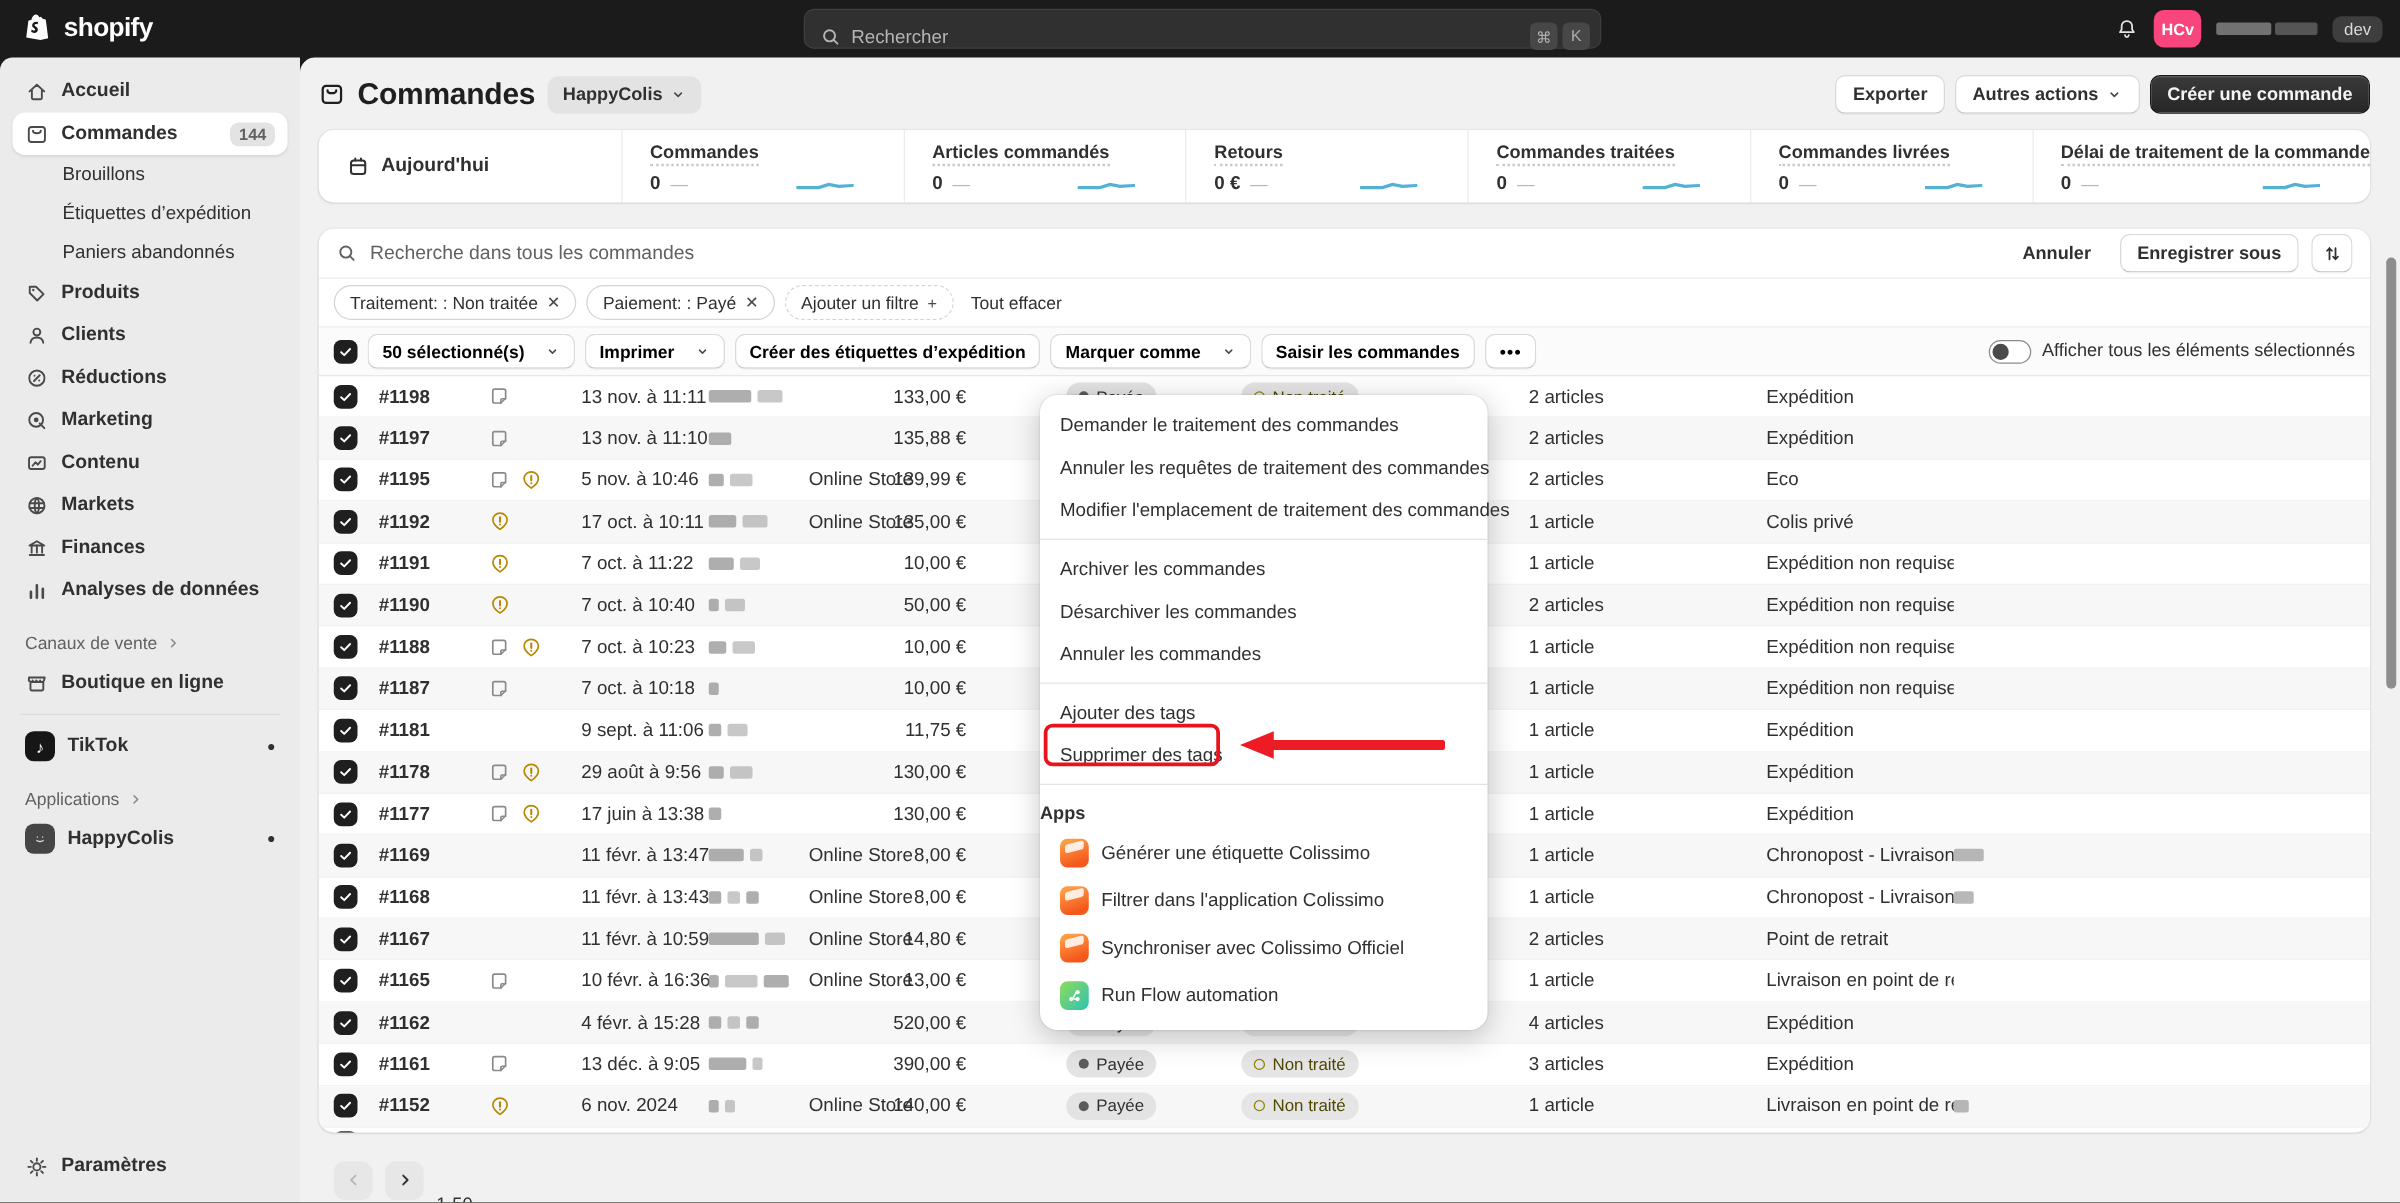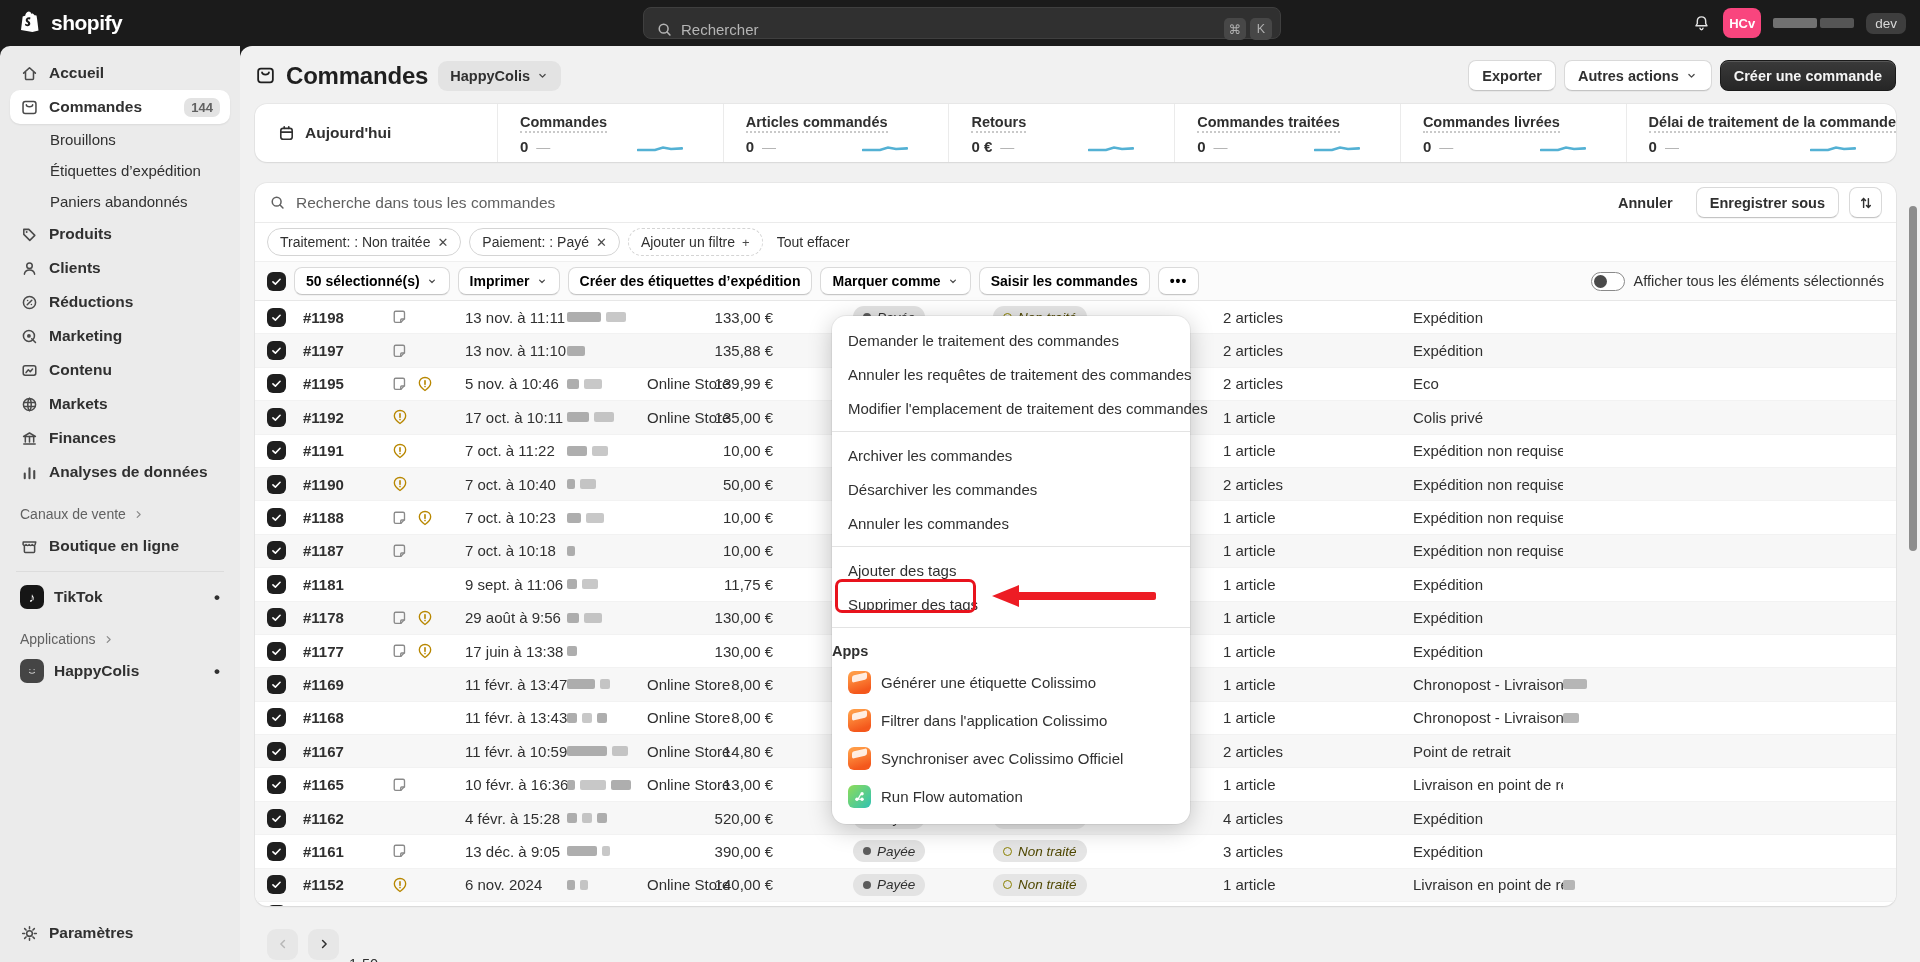--- a/index.html
+++ b/index.html
@@ -85,21 +85,21 @@
   .chip { display:inline-flex; align-items:center; gap:7px; height:28px; padding:0 12px; border-radius:14px;
     border:1px solid #d4d4d4; font-size:14px; color:#303030; background:#fff; }
   .chip .x { color:#4a4a4a; font-size:13px; }
   .chip.dashed { border-style:dashed; color:#303030; }
   .clear-all { font-size:14px; color:#303030; margin-left:6px; }
 
   .bulkbar { height:40px; display:flex; align-items:center; gap:8px; padding:0 12px; background:#fbfbfb;
     border-top:1px solid #f0f0f0; border-bottom:1px solid #e7e7e7; }
   .checkbox { width:19px; height:19px; border-radius:6px; background:#1f1f1f; display:flex; align-items:center;
     justify-content:center; flex:none; }
-  .bulk-btn { display:inline-flex; align-items:center; gap:6px; height:28px; padding:0 11px; border-radius:8px;
+  .bulk-btn { display:inline-flex; align-items:center; gap:16px; height:28px; padding:0 11px; border-radius:8px;
     background:#fff; border:1px solid #dadada; border-bottom-color:#c6c6c6; font-size:14px; font-weight:550;
     box-shadow:0 1px 0 rgba(0,0,0,.04); }
   .bulk-right { margin-left:auto; display:flex; align-items:center; gap:9px; font-size:14.5px; }
   .toggle { width:34px; height:19px; border-radius:10px; border:1px solid #8a8a8a; background:#fff;
     position:relative; }
   .toggle .knob { position:absolute; left:2px; top:2px; width:13px; height:13px; border-radius:50%;
     background:#4a4a4a; }
 
   
   .rows { }
@@ -112,21 +112,21 @@
   .c-date { width:102px; flex:none; white-space:nowrap; }
   .c-cust { width:80px; flex:none; display:flex; gap:5px; align-items:center; }
   .c-chan { width:62px; flex:none; text-align:right; white-space:nowrap; }
   .c-total { width:64px; flex:none; text-align:right; white-space:nowrap; }
   .c-pay { width:140px; flex:none; padding-left:80px; }
   .c-ful { width:140px; flex:none; padding-left:80px; }
   .c-items { width:360px; flex:none; padding-left:170px; white-space:nowrap; }
   .c-del { width:150px; flex:none; white-space:nowrap; overflow:hidden; text-overflow:clip; }
   .c-tags { flex:1; display:flex; align-items:center; }
   .badge { display:inline-flex; align-items:center; gap:6px; height:22px; border-radius:11px; padding:0 10px;
-    font-size:13.5px; white-space:nowrap;font-style:italic; }
+    font-size:13.5px; white-space:nowrap; }
   .badge.pay { background:#e3e3e3; color:#303030; }
   .badge.pay .dot { width:8px; height:8px; border-radius:50%; background:#5c5c5c; }
   .badge.ful { background:#e5e5e5; color:#4f4700; }
   .badge.ful .circ { width:9px; height:9px; border-radius:50%; border:1.6px solid #8a8000; }
   .row.partial { height:10px; overflow:hidden; align-items:flex-start; padding-top:3px; border-bottom:none; }
 
   .pagination { position:absolute; top:870px; left:27px; display:flex; align-items:center; gap:10px; }
   .pg-btn { width:31px; height:31px; border-radius:9px; background:#e7e7e7; display:flex; align-items:center;
     justify-content:center; }
   .pg-btn.disabled svg { opacity:.35; }

